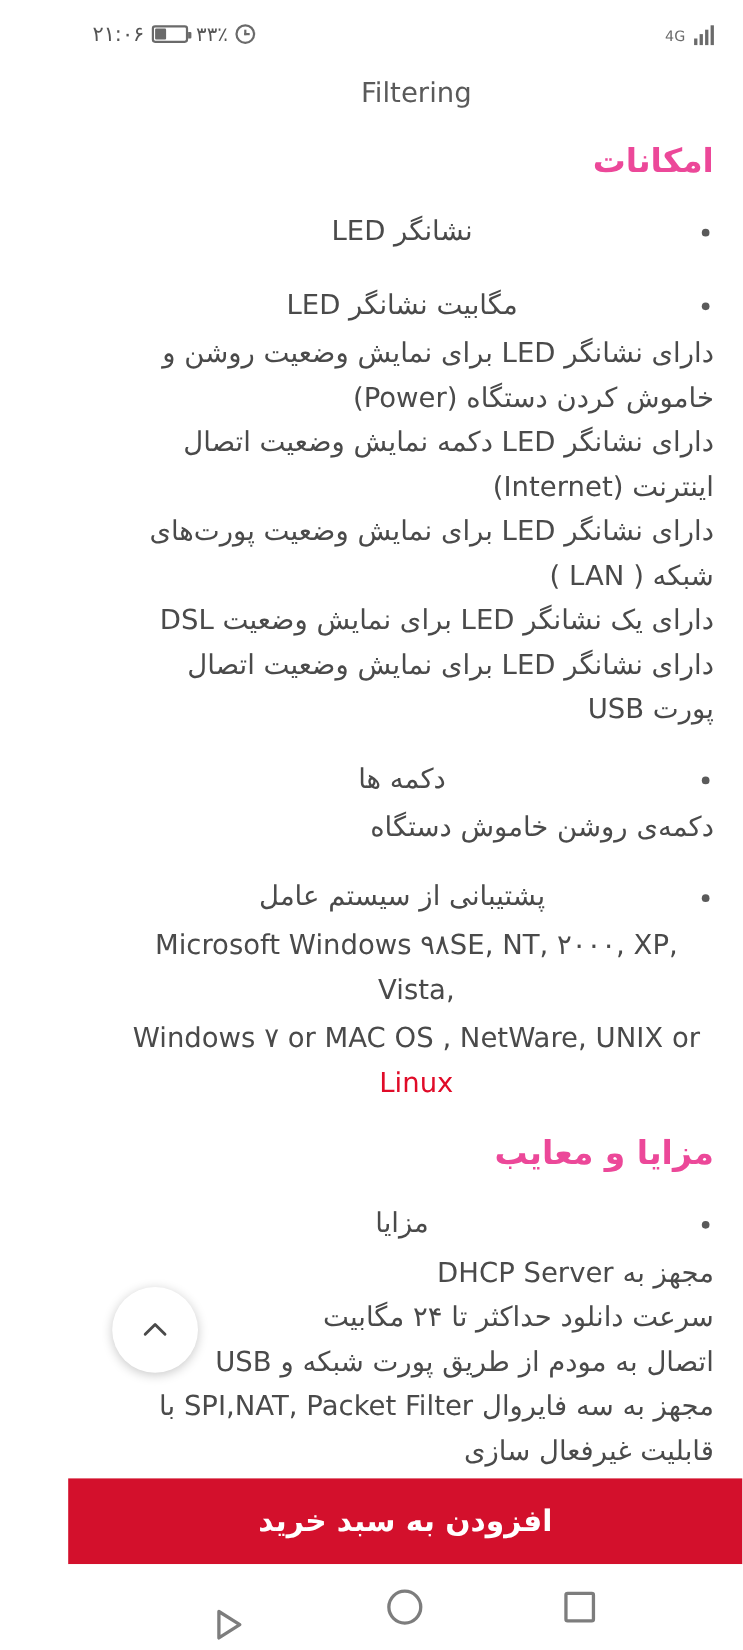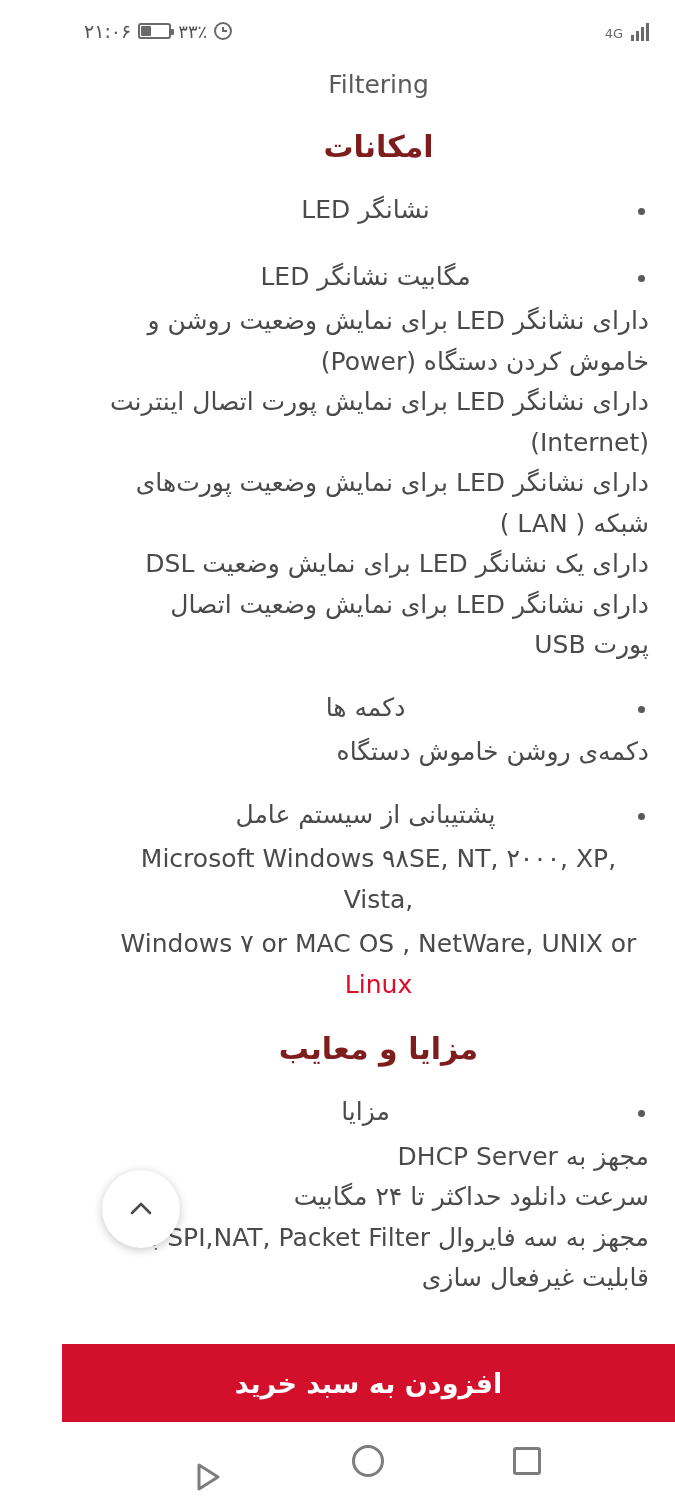--- a/index.html
+++ b/index.html
@@ -97,24 +97,24 @@
   }
   .cut-line {
     text-align: center;
     font-size: 25px;
     color: #5a5a5a;
     margin-top: 8px;
     margin-bottom: 30px;
     direction: ltr;
   }
   .section-title {
-    color: #7f1d1d;
+    color: #ec4899;
     font-size: 30px;
     font-weight: bold;
-    text-align: center;
+    text-align: right;
     margin: 26px 0 26px 0;
   }
   ul.bullets { list-style: none; }
   li.bullet {
     position: relative;
     text-align: center;
     font-size: 25px;
     line-height: 1.62;
     color: #4a4a4a;
     padding-right: 26px;
@@ -235,21 +235,21 @@
 
     <ul class="bullets">
       <li class="bullet">نشانگر LED</li>
     </ul>
     <div class="blk-gap"></div>
 
     <ul class="bullets">
       <li class="bullet">مگابیت نشانگر LED</li>
     </ul>
     <div class="sub-lines">دارای نشانگر LED برای نمایش وضعیت روشن و خاموش کردن دستگاه (Power)</div>
-    <div class="sub-lines">دارای نشانگر LED برای نمایش پورت اتصال اینترنت (Internet)</div>
+    <div class="sub-lines">دارای نشانگر LED دکمه نمایش وضعیت اتصال اینترنت (Internet)</div>
     <div class="sub-lines">دارای نشانگر LED برای نمایش وضعیت پورت‌های شبکه ( LAN )</div>
     <div class="sub-lines">دارای یک نشانگر LED برای نمایش وضعیت DSL</div>
     <div class="sub-lines">دارای نشانگر LED برای نمایش وضعیت اتصال پورت USB</div>
 
     <div class="blk-gap"></div>
 
     <ul class="bullets">
       <li class="bullet">دکمه ها</li>
     </ul>
     <div class="sub-lines">دکمه‌ی روشن خاموش دستگاه</div>
@@ -262,20 +262,21 @@
     <div class="os-block">Microsoft Windows ۹۸SE, NT, ۲۰۰۰, XP, Vista,</div>
     <div class="os-block"><span>Windows ۷ or MAC OS , NetWare, UNIX or </span><span class="red">Linux</span></div>
 
     <div class="section-title">مزایا و معایب</div>
 
     <ul class="bullets">
       <li class="bullet">مزایا</li>
     </ul>
     <div class="sub-lines">مجهز به DHCP Server</div>
     <div class="sub-lines">سرعت دانلود حداکثر تا ۲۴ مگابیت</div>
+    <div class="sub-lines">اتصال به مودم از طریق پورت شبکه و USB</div>
     <div class="sub-lines">مجهز به سه فایروال SPI,NAT, Packet Filter با قابلیت غیرفعال سازی</div>
 
     <div class="fab">
       <svg width="34" height="34" viewBox="0 0 34 34">
         <path d="M8 21 L17 12 L26 21" fill="none" stroke="#4a4a4a" stroke-width="2.6" stroke-linecap="round" stroke-linejoin="round"></path>
       </svg>
     </div>
   </div>
 
   <div class="cta">افزودن به سبد خرید</div>

